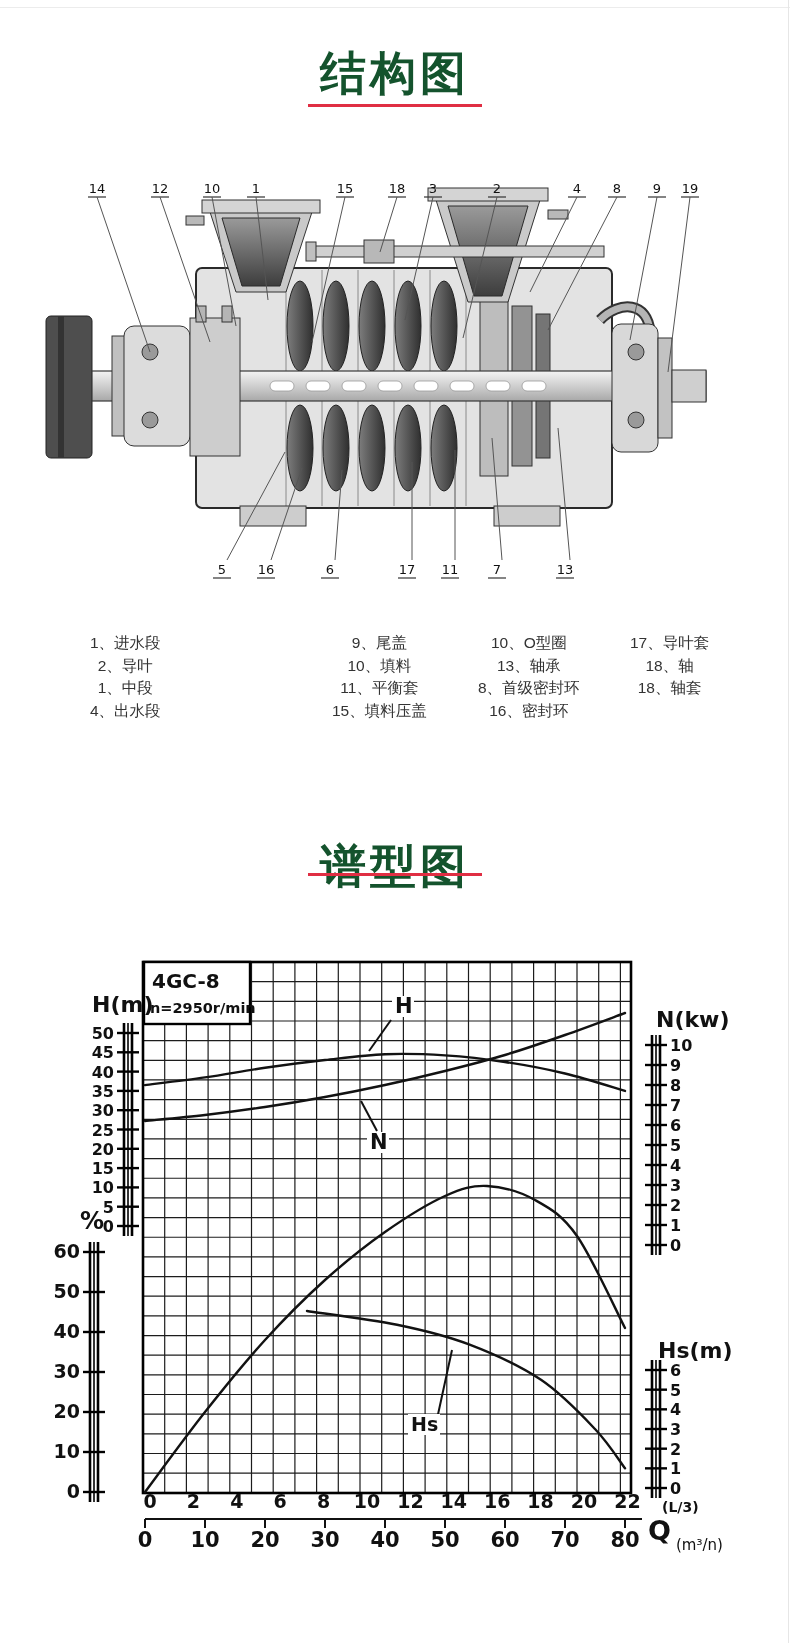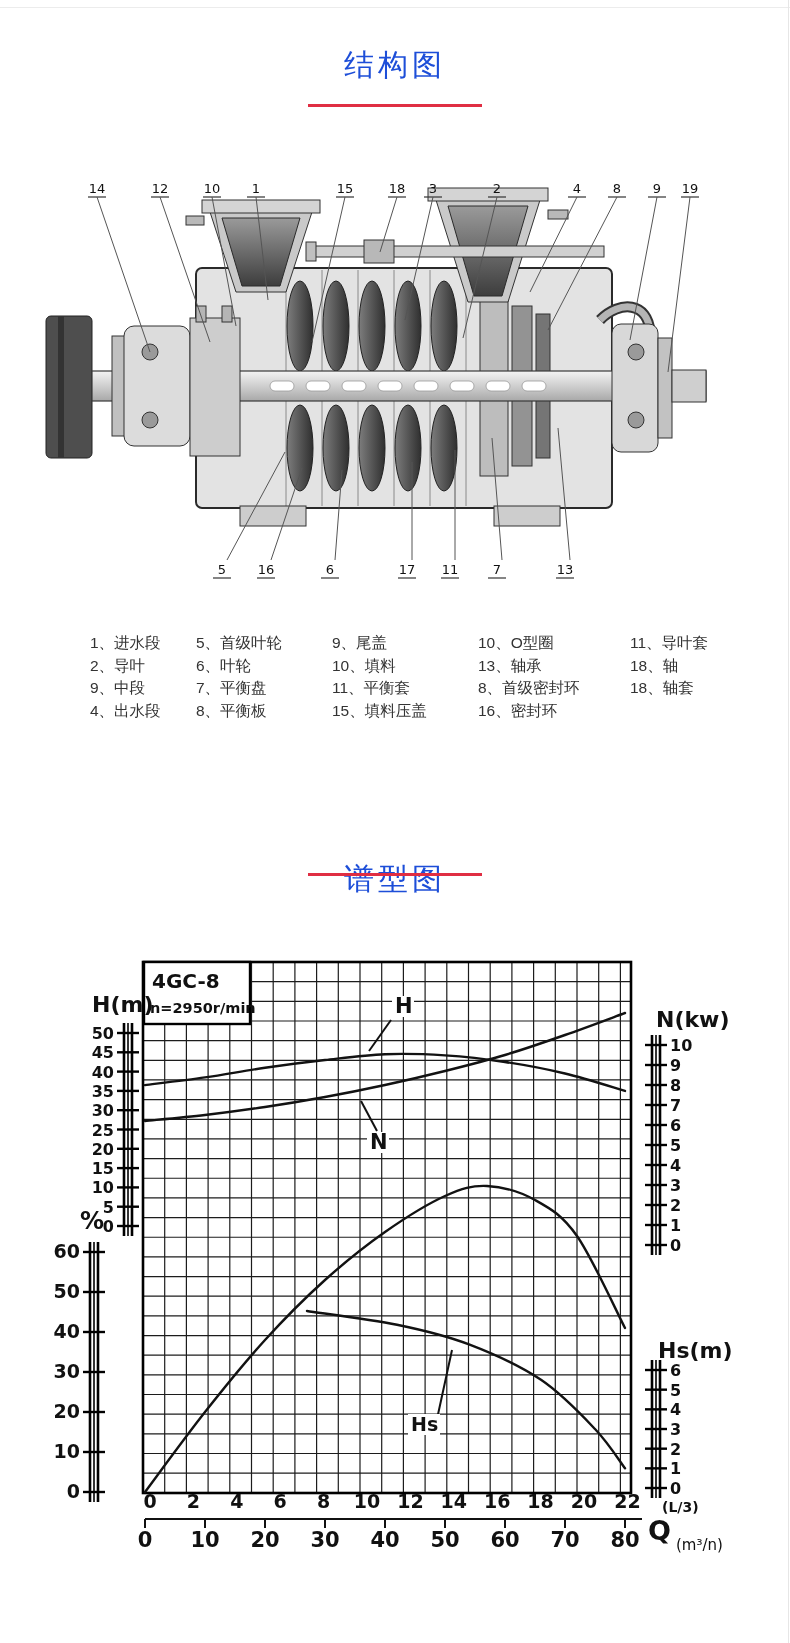--- a/index.html
+++ b/index.html
@@ -1,29 +1,29 @@
 <!DOCTYPE html>
 <html><head>
 <meta charset="utf-8">
 <style>
   html,body{margin:0;padding:0;}
   body{width:790px;height:1643px;position:relative;background:#fff;
        font-family:"Liberation Sans",sans-serif;overflow:hidden;}
   .hair-top{position:absolute;top:7px;left:0;width:100%;height:1px;background:#ececec;}
   .hair-right{position:absolute;top:0;right:1px;width:1px;height:100%;background:#e6e6e6;}
-  .sec-title{position:absolute;left:0;width:100%;text-align:center;font-weight:normal;
-             font-size:30px;color:#1d4ed8;letter-spacing:4px;line-height:1;}
+  .sec-title{position:absolute;left:0;width:100%;text-align:center;font-weight:bold;
+             font-size:46px;color:#14532d;letter-spacing:4px;line-height:1;}
   #title-structure{top:50px;}
-  #title-curve{top:864px;}
+  #title-curve{top:843px;}
   .red-line{position:absolute;left:308px;width:174px;height:3px;background:#e02e43;}
   #red-line-1{top:104px;}
   #red-line-2{top:873px;}
   #pump-svg{position:absolute;top:160px;left:0;}
   #chart-svg{position:absolute;top:895px;left:0;}
-  #legend{position:absolute;top:633px;left:0;width:734px;height:105px;}
+  #legend{position:absolute;top:633px;left:0;width:734px;height:105px;text-align:center;}
   .lcol{position:absolute;top:0;}
   .lcol div{height:22.5px;font-size:15.5px;color:#333;white-space:nowrap;}
   svg text{font-family:"DejaVu Sans","Liberation Sans",sans-serif;}
 </style>
 </head>
 <body>
 
 <div class="hair-top"></div>
 <div class="hair-right"></div>
 
@@ -192,43 +192,37 @@
       <text x="565" y="574" font-size="13" fill="#111" text-anchor="middle">13</text>
       <line x1="556" y1="578" x2="574" y2="578" stroke="#333" stroke-width="1.2"></line>
       <line x1="570" y1="560" x2="558" y2="428" stroke="#555" stroke-width="1"></line>
     </g>
 </svg>
 
 <div id="legend">
     <div class="lcol" style="left: 90px;">
       <div>1、进水段</div>
       <div>2、导叶</div>
-      <div>9、中段</div>
+      <div>1、中段</div>
       <div>4、出水段</div>
-    </div>
-    <div class="lcol" style="left: 196px;">
-      <div>5、首级叶轮</div>
-      <div>6、叶轮</div>
-      <div>7、平衡盘</div>
-      <div>8、平衡板</div>
     </div>
     <div class="lcol" style="left: 332px;">
       <div>9、尾盖</div>
       <div>10、填料</div>
       <div>11、平衡套</div>
       <div>15、填料压盖</div>
     </div>
     <div class="lcol" style="left: 478px;">
       <div>10、O型圈</div>
       <div>13、轴承</div>
       <div>8、首级密封环</div>
       <div>16、密封环</div>
     </div>
     <div class="lcol" style="left: 630px;">
-      <div>11、导叶套</div>
+      <div>17、导叶套</div>
       <div>18、轴</div>
       <div>18、轴套</div>
     </div>
   </div>
 
 <div class="sec-title" id="title-curve">谱型图</div>
 <div class="red-line" id="red-line-2" style="background: rgb(224, 46, 67);"></div>
 
 <svg id="chart-svg" width="790" height="685" viewBox="0 895 790 685">
     <g>

